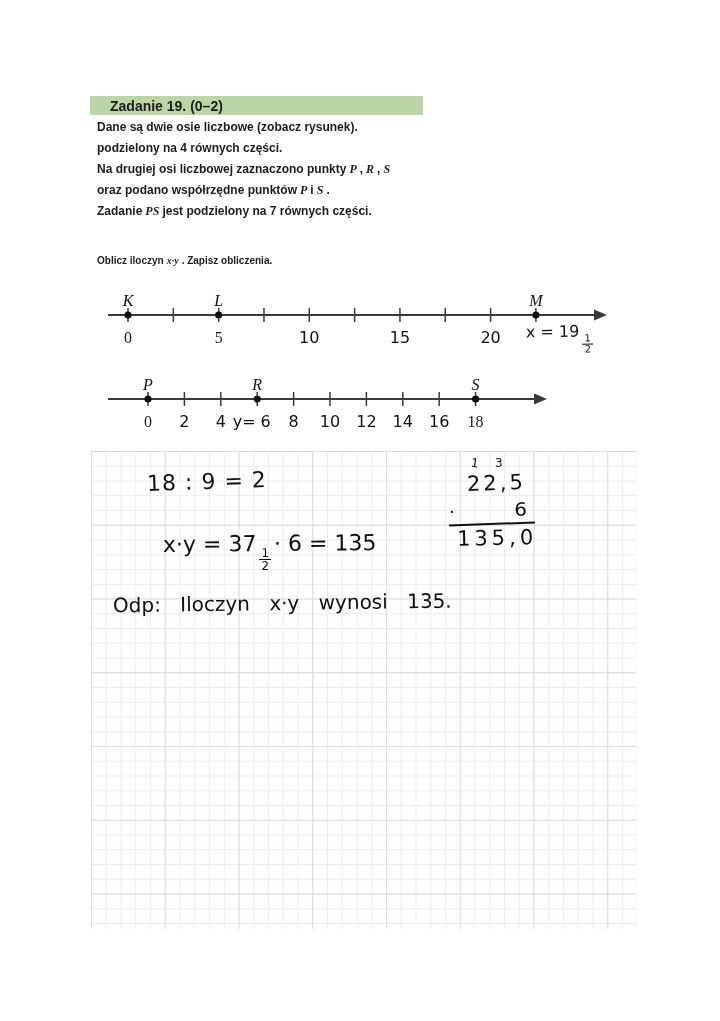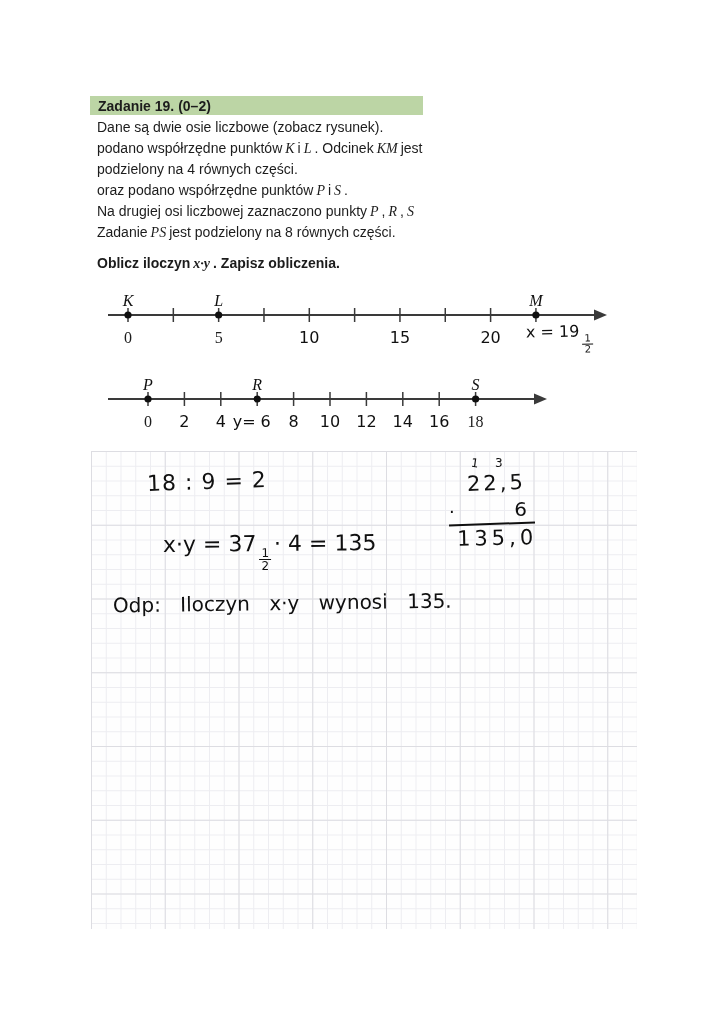--- a/index.html
+++ b/index.html
@@ -4,26 +4,26 @@
 <style>
   html,body{margin:0;padding:0;background:#ffffff;}
   .page{
     position:relative;width:720px;height:1021px;background:#ffffff;
     font-family:"Liberation Sans",sans-serif;color:#1c1c1c;overflow:hidden;
   }
   
   .task-header{
     position:absolute;left:90px;top:96px;width:333px;height:19px;
     background:#bcd5a5;display:flex;align-items:center;
-    font-weight:bold;font-size:14px;padding-left:8px;box-sizing:border-box;
+    font-weight:bold;font-size:14px;padding-left:20px;box-sizing:border-box;
   }
-  .task-text{position:absolute;left:97px;top:117px;width:360px;font-size:14px;line-height:21px;}
+  .task-text{position:absolute;left:97px;top:117px;width:360px;font-size:12px;line-height:21px;font-weight:bold;}
   .tline{white-space:nowrap;}
   .var{font-family:"Liberation Serif",serif;font-style:italic;padding:0 3px;}
-  .instruction{position:absolute;left:97px;top:255px;font-size:14px;font-weight:bold;white-space:nowrap;}
+  .instruction{position:absolute;left:97px;top:255px;font-size:10px;font-weight:bold;white-space:nowrap;}
   .instruction .var{font-weight:bold;}
   
   .nl{position:absolute;left:0;width:720px;height:70px;}
   .nl text{text-anchor:middle;}
   .nl .printed{font-family:"Liberation Serif",serif;font-size:16px;fill:#1c1c1c;}
   .nl .handwritten{font-family:"DejaVu Sans",sans-serif;font-size:16px;fill:#101010;}
   .nl .ptname{font-family:"Liberation Serif",serif;font-style:italic;font-size:16px;fill:#101010;}
   
   .hw{font-family:"DejaVu Sans",sans-serif;color:#101010;}
   .end-label{
@@ -66,25 +66,24 @@
 <body>
 
 <div class="page">
 
   <div class="task-header" style="background: rgb(188, 213, 165);">
     <span>Zadanie 19. (0–2)</span>
   </div>
 
   <div class="task-text">
     <div class="tline"><span>Dane są dwie osie liczbowe (zobacz rysunek).</span></div>
-    <div class="tline"><span>podano współrzędne punktów</span><span class="var">K</span><span>i</span><span class="var">L</span><span>. Odcinek</span><span class="var">KM</span><span>jest</span></div>
     <div class="tline"><span>podzielony na 4 równych części.</span></div>
+    <div class="tline"><span>Na drugiej osi liczbowej zaznaczono punkty</span><span class="var">P</span><span>,</span><span class="var">R</span><span>,</span><span class="var">S</span></div>
     <div class="tline"><span>oraz podano współrzędne punktów</span><span class="var">P</span><span>i</span><span class="var">S</span><span>.</span></div>
-    <div class="tline"><span>Na drugiej osi liczbowej zaznaczono punkty</span><span class="var">P</span><span>,</span><span class="var">R</span><span>,</span><span class="var">S</span></div>
-    <div class="tline"><span>Zadanie</span><span class="var">PS</span><span>jest podzielony na 8 równych części.</span></div>
+    <div class="tline"><span>Zadanie</span><span class="var">PS</span><span>jest podzielony na 7 równych części.</span></div>
   </div>
 
   <div class="instruction"><span>Oblicz iloczyn</span><span class="var">x∙y</span><span>. Zapisz obliczenia.</span></div>
 
   <svg id="nl1" class="nl" style="top:288px">
       <line x1="108" y1="27" x2="594" y2="27" stroke="#3a3a3a" stroke-width="2"></line>
       <polygon points="607,27 594,21.5 594,32.5" fill="#3a3a3a"></polygon>
       <line x1="128" y1="20" x2="128" y2="34" stroke="#3a3a3a" stroke-width="1.5"></line>
       <line x1="173.325" y1="20" x2="173.325" y2="34" stroke="#3a3a3a" stroke-width="1.5"></line>
       <line x1="218.64999999999998" y1="20" x2="218.64999999999998" y2="34" stroke="#3a3a3a" stroke-width="1.5"></line>
@@ -159,20 +158,20 @@
         <span class="mdigit">6</span>
       </div>
       <div class="m-line"></div>
       <div class="m-row m3">135,0</div>
     </div>
 
     <div class="hw equation">
       <span>x·y =  37</span><span class="frac">
           <span class="num">1</span>
           <span class="den">2</span>
-        </span><span>· 4  =  135</span>
+        </span><span>· 6  =  135</span>
     </div>
 
     <div class="hw answer">Odp: Iloczyn x·y wynosi 135.</div>
 
   </div>
 
 </div>
 
 </body></html>

